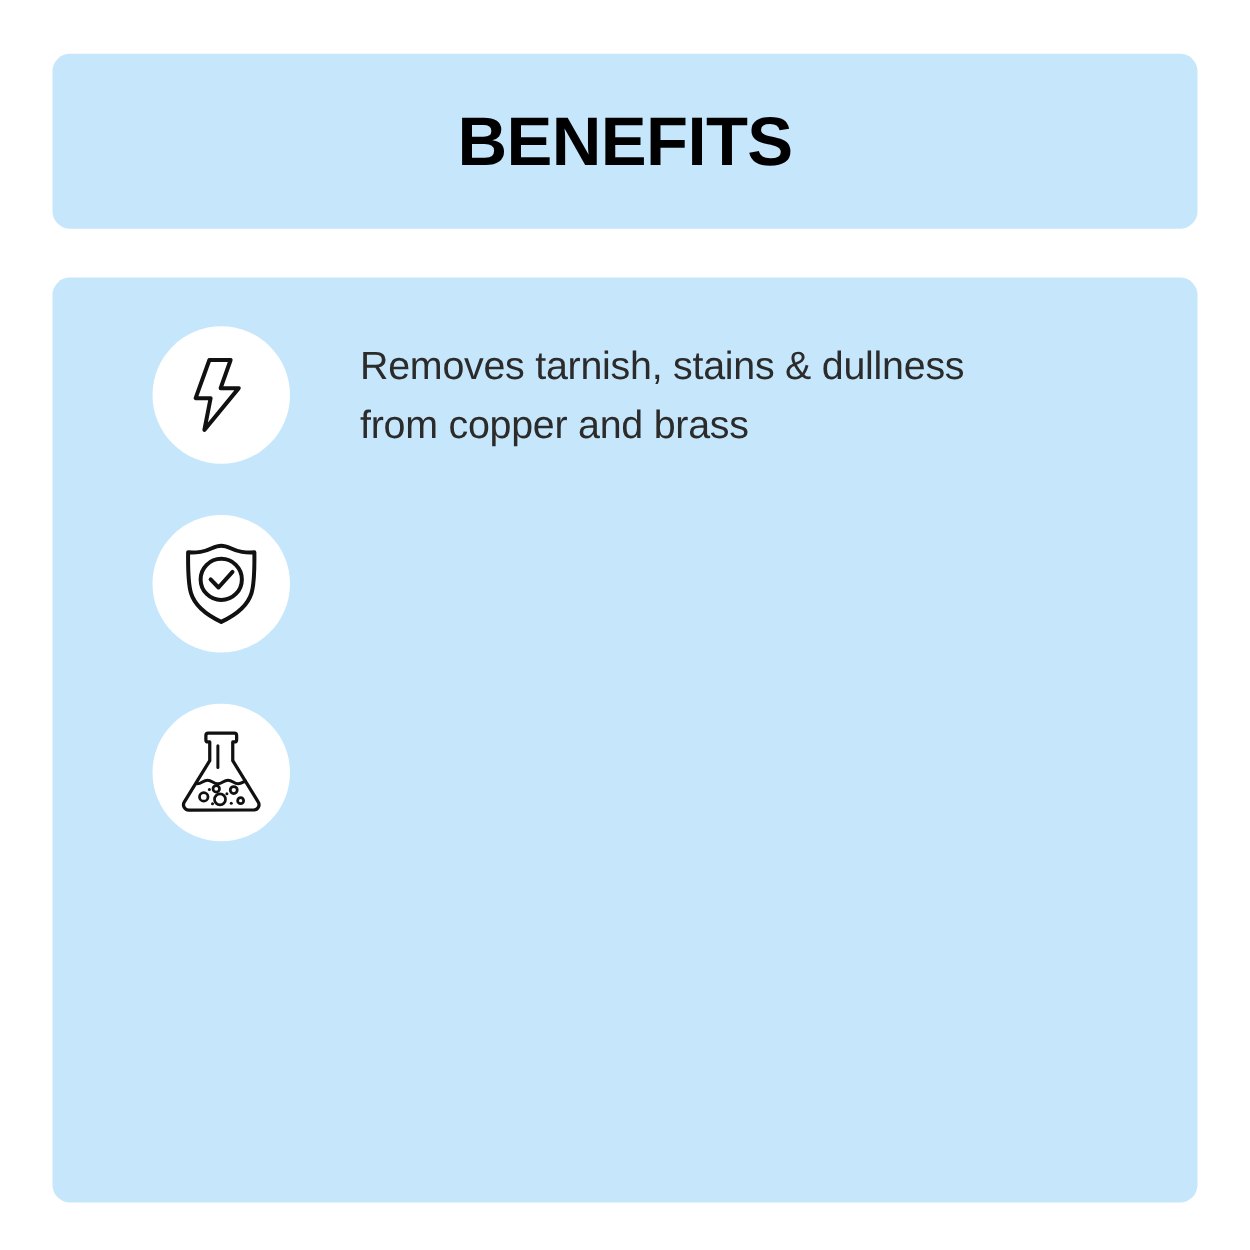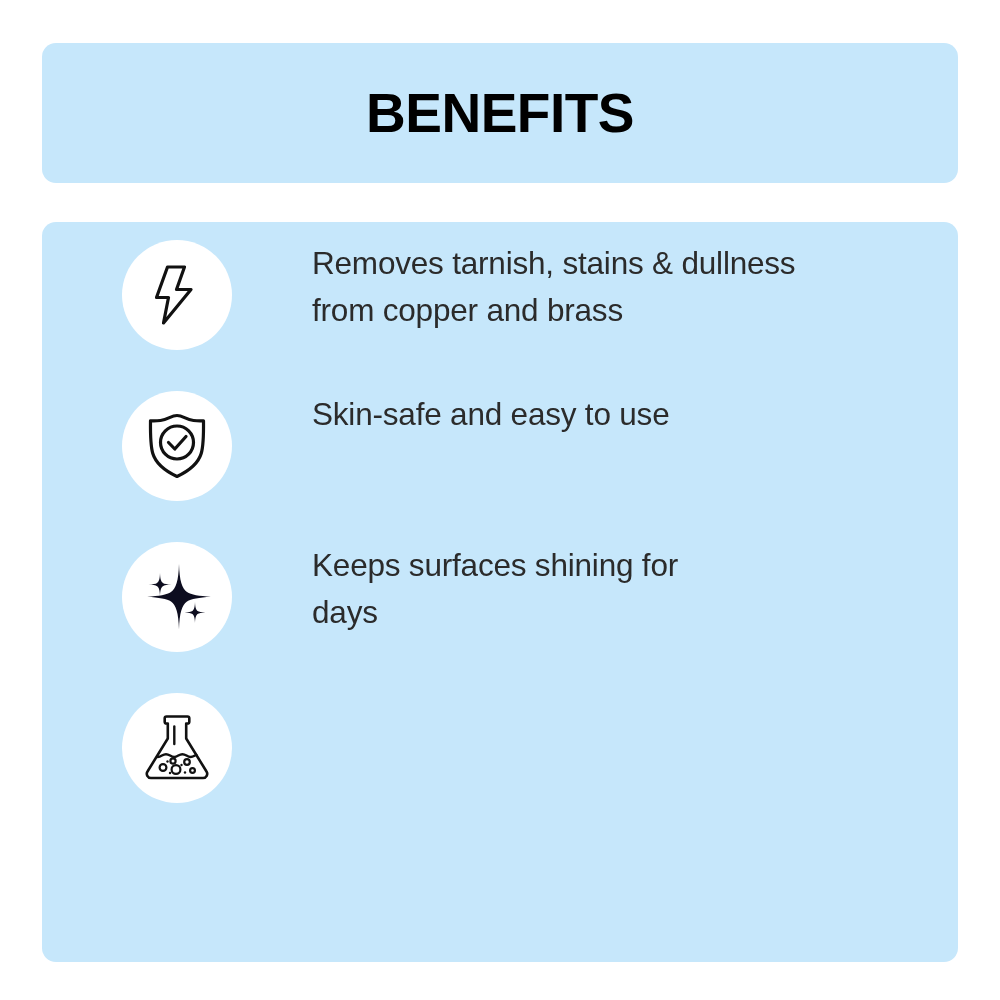--- a/index.html
+++ b/index.html
@@ -52,24 +52,24 @@
     border-radius: 14px;
     box-sizing: border-box;
     padding: 18px 0 18px 0;
     display: flex;
     flex-direction: column;
     justify-content: flex-start;
     flex: none;
   }
   .benefit-row {
     display: flex;
+    align-items: center;
     height: 151px;
     padding-left: 80px;
     box-sizing: border-box;
-    gap: 24px;
   }
   .icon-circle {
     width: 110px;
     height: 110px;
     border-radius: 50%;
     background: #ffffff;
     display: flex;
     align-items: center;
     justify-content: center;
     flex: none;
@@ -115,43 +115,22 @@
       <div class="icon-circle">
         <svg width="74" height="74" viewBox="0 0 74 74" fill="none">
           <path d="M37 6.5 C31 6.5 28.5 10.5 20.5 11.5 C16.5 12 13 12 10.5 11.8
                    C10.5 11.8 10.2 36 12.8 44.5 C16.2 55.8 28.5 63.5 37 67.5
                    C45.5 63.5 57.8 55.8 61.2 44.5 C63.8 36 63.5 11.8 63.5 11.8
                    C61 12 57.5 12 53.5 11.5 C45.5 10.5 43 6.5 37 6.5 Z" stroke="#111111" stroke-width="3.2" stroke-linejoin="round" fill="none"></path>
           <circle cx="37" cy="33.5" r="16.5" stroke="#111111" stroke-width="3.2" fill="none"></circle>
           <path d="M28.5 33.5 L34.8 40 L46 27.5" stroke="#111111" stroke-width="3.2" stroke-linecap="round" stroke-linejoin="round" fill="none"></path>
         </svg>
       </div>
-      <div class="benefit-text">Skin-safe and easy to use</div>
     </div>
 
-    <div class="benefit-row">
-      <div class="icon-circle">
-        <svg width="76" height="76" viewBox="0 0 76 76" fill="none">
-          <path d="M40 5 C40.5 22 43 29.5 48 33 C52 35.8 60 37 72 37.8
-                   C60 38.6 52 39.8 48 42.6 C43 46.1 40.5 53.6 40 70.6
-                   C39.5 53.6 37 46.1 32 42.6 C28 39.8 20 38.6 8 37.8
-                   C20 37 28 35.8 32 33 C37 29.5 39.5 22 40 5 Z" fill="#0d0d1f"></path>
-          <path d="M21 14 C21.2 20 22.1 22.7 23.9 23.9 C25.3 24.9 28.2 25.3 32.5 25.6
-                   C28.2 25.9 25.3 26.3 23.9 27.3 C22.1 28.6 21.2 31.2 21 37.2
-                   C20.8 31.2 19.9 28.6 18.1 27.3 C16.7 26.3 13.8 25.9 9.5 25.6
-                   C13.8 25.3 16.7 24.9 18.1 23.9 C19.9 22.7 20.8 20 21 14 Z" fill="#0d0d1f"></path>
-          <path d="M56 43 C56.2 48.4 57 50.8 58.6 51.9 C59.9 52.8 62.4 53.2 66.3 53.4
-                   C62.4 53.7 59.9 54 58.6 54.9 C57 56.1 56.2 58.5 56 63.9
-                   C55.8 58.5 55 56.1 53.4 54.9 C52.1 54 49.6 53.7 45.7 53.4
-                   C49.6 53.2 52.1 52.8 53.4 51.9 C55 50.8 55.8 48.4 56 43 Z" fill="#0d0d1f"></path>
-        </svg>
-      </div>
-      <div class="benefit-text">Keeps surfaces shining for
-days</div>
-    </div>
 
     <div class="benefit-row">
       <div class="icon-circle">
         <svg width="74" height="74" viewBox="0 0 74 74" fill="none">
           <path d="M26.5 5.5 H47.5 A1.8 1.8 0 0 1 49.3 7.3 V10.7
                    A1.8 1.8 0 0 1 47.5 12.5 H46.2 V27.5 L66.5 60.5
                    A4.2 4.2 0 0 1 63 67 H11 A4.2 4.2 0 0 1 7.5 60.5
                    L27.8 27.5 V12.5 H26.5 A1.8 1.8 0 0 1 24.7 10.7
                    V7.3 A1.8 1.8 0 0 1 26.5 5.5 Z" stroke="#111111" stroke-width="2.6" stroke-linejoin="round" fill="none"></path>
           <path d="M34.3 15.5 V33" stroke="#111111" stroke-width="2.4" stroke-linecap="round"></path>

